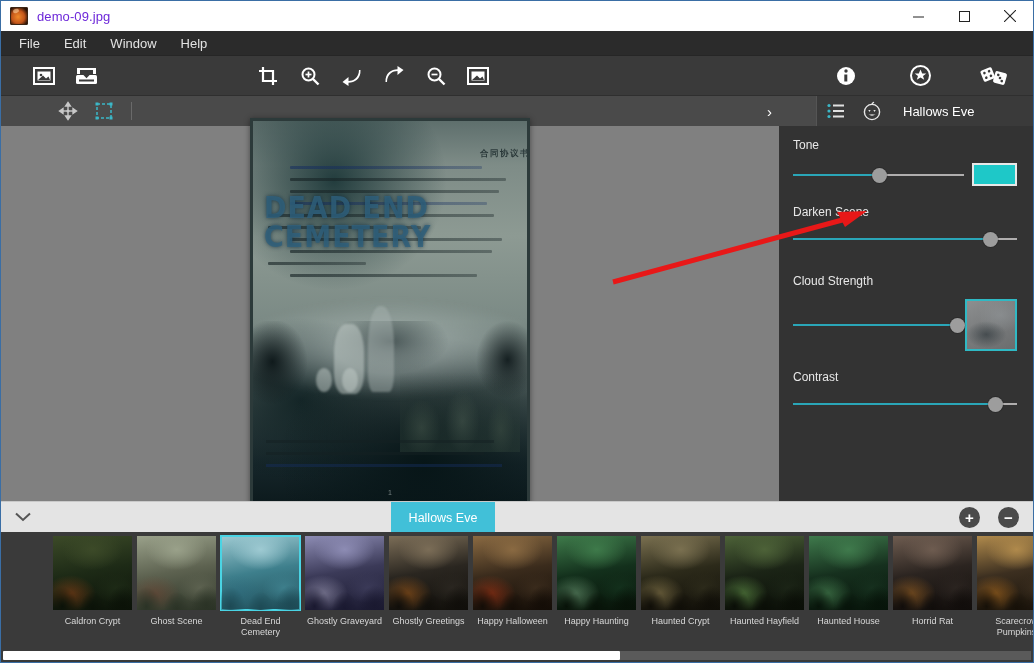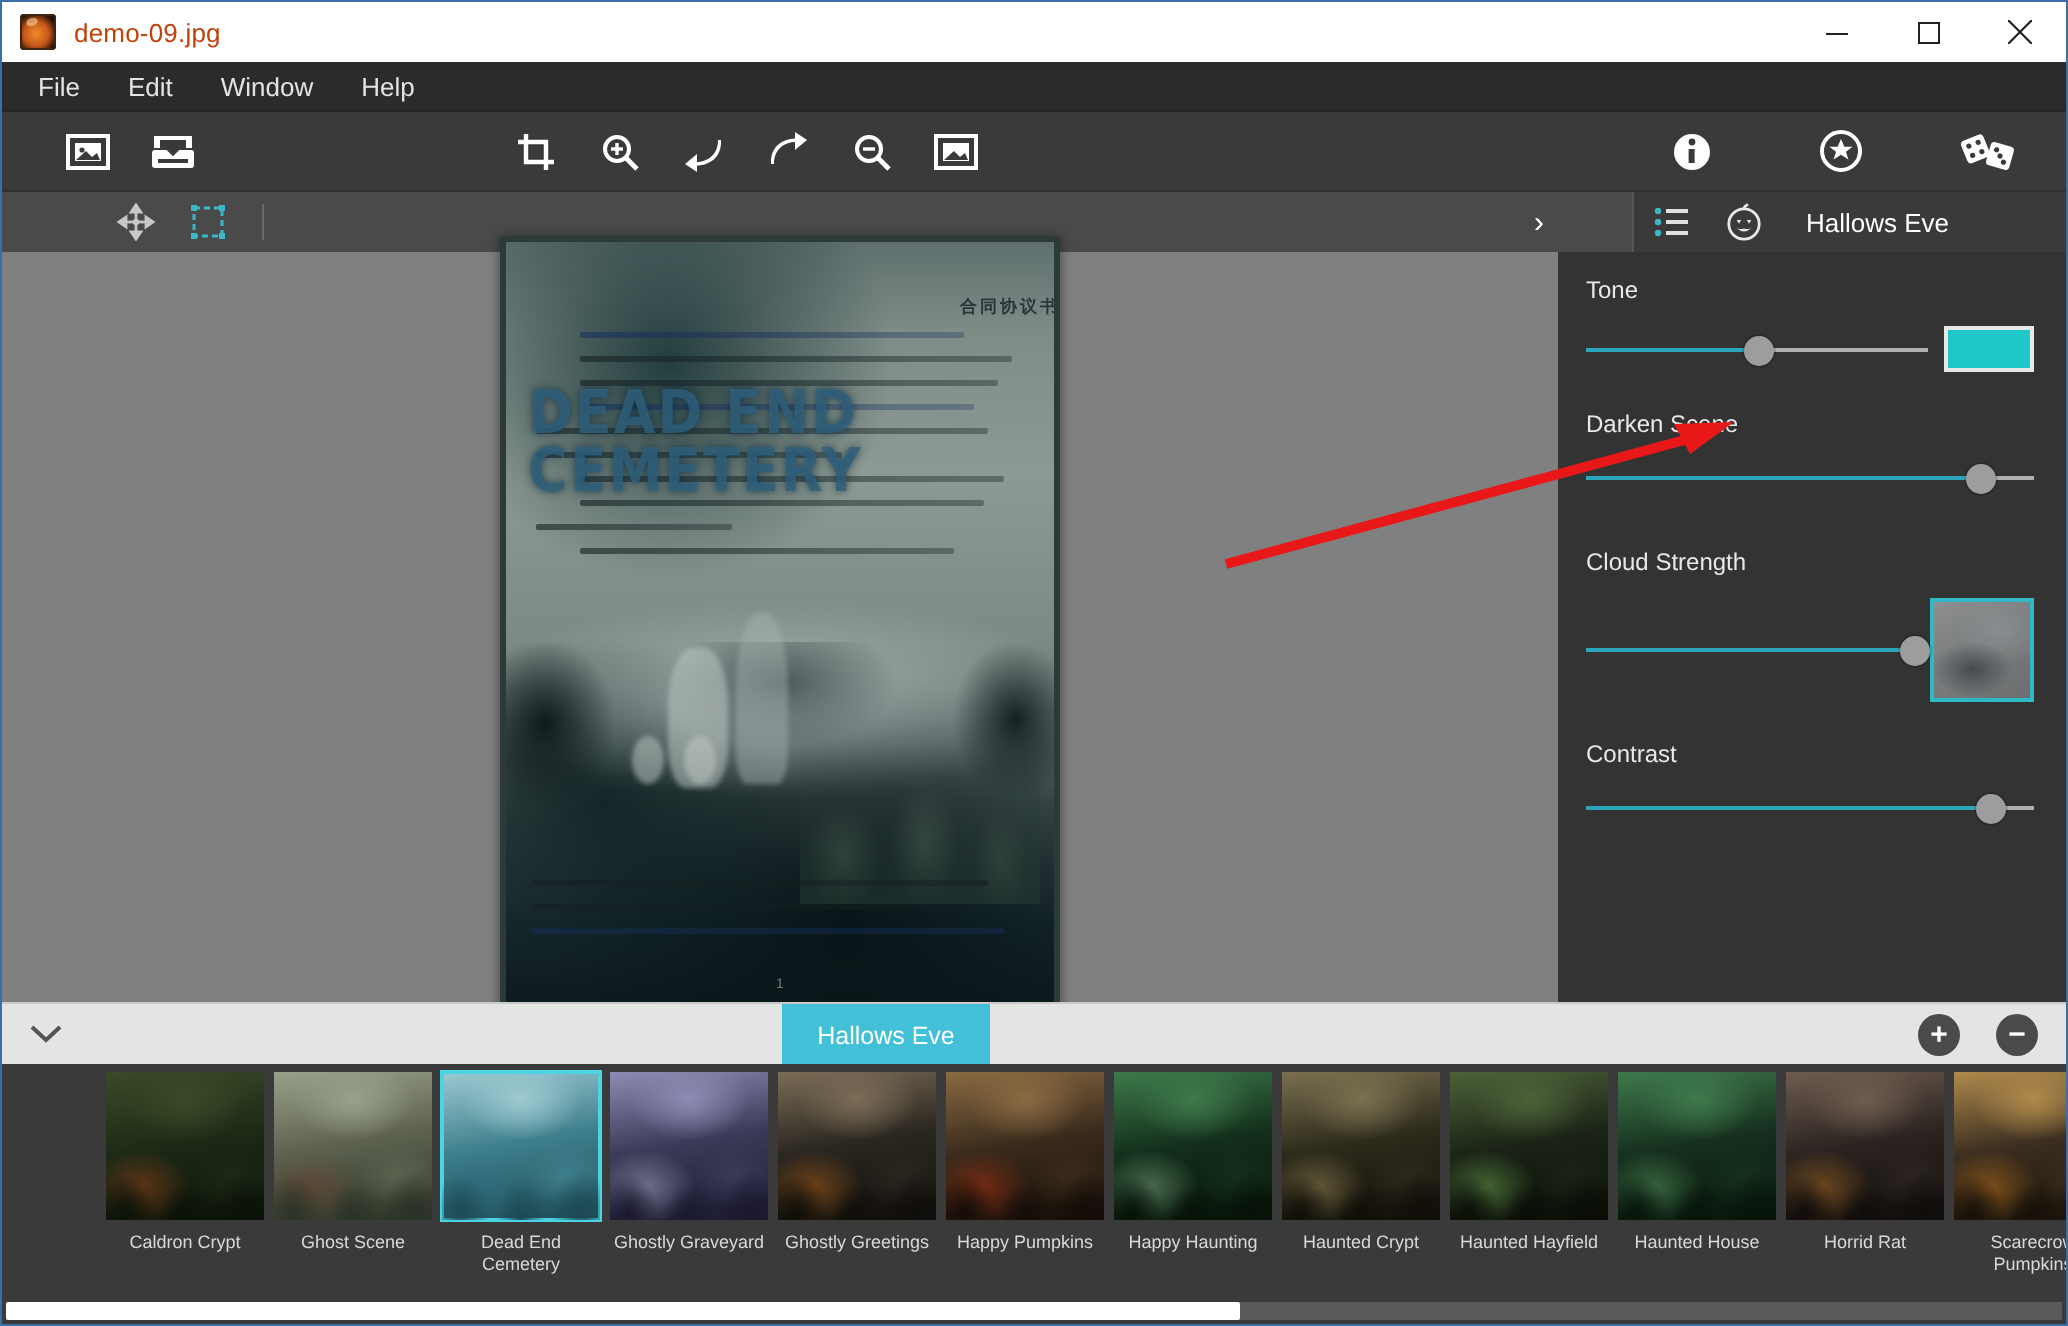--- a/index.html
+++ b/index.html
@@ -28,21 +28,21 @@
     border-radius: 2px;
     background: radial-gradient(circle at 45% 55%, #f08a2a 0%, #c4561a 45%, #2a1206 75%, #120803 100%);
     box-shadow: inset 0 0 0 1px #3b2413;
     position: relative; flex: 0 0 18px;
   }
   .tb-icon::after {
     content:""; position:absolute; left:3px; top:2px; width:6px; height:4px;
     background: rgba(255,220,170,.55); border-radius: 50%;
     transform: rotate(-20deg);
   }
-  .tb-title { font-size: 13px; color: #c2410c; letter-spacing: .1px; }
+  .tb-title { font-size: 13px; color: #6d28d9; letter-spacing: .1px; }
   .tb-spacer { flex: 1; }
   .tb-btn {
     width: 46px; height: 30px; display: flex; align-items: center; justify-content: center;
     color: #222; font-size: 13px; line-height: 1;
   }
   .tb-btn svg { display:block; }
 
   
   .menubar {
     height: 25px; background: #2b2b2b;
@@ -578,21 +578,21 @@
       <div class="thumb">
         <div class="img" style="background: radial-gradient(55% 40% at 50% 18%, rgb(123, 109, 87) 0%, rgba(0, 0, 0, 0) 70%), radial-gradient(45% 35% at 22% 78%, rgba(224, 120, 24, 0.4) 0%, rgba(0, 0, 0, 0) 72%), radial-gradient(40% 30% at 80% 70%, rgb(42, 38, 32) 0%, rgba(0, 0, 0, 0) 70%), linear-gradient(170deg, rgb(123, 109, 87) 0%, rgb(42, 38, 32) 48%, rgb(16, 14, 10) 100%);">
           <div style="position: absolute; left: 0px; right: 0px; bottom: 0px; height: 46%; background: radial-gradient(26% 80% at 12% 90%, rgb(16, 14, 10) 0%, rgba(0, 0, 0, 0) 72%), radial-gradient(22% 70% at 50% 96%, rgb(16, 14, 10) 0%, rgba(0, 0, 0, 0) 72%), radial-gradient(26% 85% at 88% 88%, rgb(16, 14, 10) 0%, rgba(0, 0, 0, 0) 72%);"></div>
         </div>
         <div class="cap">Ghostly Greetings</div>
       </div>
       <div class="thumb">
         <div class="img" style="background: radial-gradient(55% 40% at 50% 18%, rgb(138, 106, 66) 0%, rgba(0, 0, 0, 0) 70%), radial-gradient(45% 35% at 22% 78%, rgba(224, 58, 16, 0.4) 0%, rgba(0, 0, 0, 0) 72%), radial-gradient(40% 30% at 80% 70%, rgb(58, 43, 28) 0%, rgba(0, 0, 0, 0) 70%), linear-gradient(170deg, rgb(138, 106, 66) 0%, rgb(58, 43, 28) 48%, rgb(20, 13, 7) 100%);">
           <div style="position: absolute; left: 0px; right: 0px; bottom: 0px; height: 46%; background: radial-gradient(26% 80% at 12% 90%, rgb(20, 13, 7) 0%, rgba(0, 0, 0, 0) 72%), radial-gradient(22% 70% at 50% 96%, rgb(20, 13, 7) 0%, rgba(0, 0, 0, 0) 72%), radial-gradient(26% 85% at 88% 88%, rgb(20, 13, 7) 0%, rgba(0, 0, 0, 0) 72%);"></div>
         </div>
-        <div class="cap">Happy Pumpkins</div>
+        <div class="cap">Happy Halloween</div>
       </div>
       <div class="thumb">
         <div class="img" style="background: radial-gradient(55% 40% at 50% 18%, rgb(62, 122, 74) 0%, rgba(0, 0, 0, 0) 70%), radial-gradient(45% 35% at 22% 78%, rgba(159, 216, 168, 0.4) 0%, rgba(0, 0, 0, 0) 72%), radial-gradient(40% 30% at 80% 70%, rgb(19, 48, 28) 0%, rgba(0, 0, 0, 0) 70%), linear-gradient(170deg, rgb(62, 122, 74) 0%, rgb(19, 48, 28) 48%, rgb(7, 18, 8) 100%);">
           <div style="position: absolute; left: 0px; right: 0px; bottom: 0px; height: 46%; background: radial-gradient(26% 80% at 12% 90%, rgb(7, 18, 8) 0%, rgba(0, 0, 0, 0) 72%), radial-gradient(22% 70% at 50% 96%, rgb(7, 18, 8) 0%, rgba(0, 0, 0, 0) 72%), radial-gradient(26% 85% at 88% 88%, rgb(7, 18, 8) 0%, rgba(0, 0, 0, 0) 72%);"></div>
         </div>
         <div class="cap">Happy Haunting</div>
       </div>
       <div class="thumb">
         <div class="img" style="background: radial-gradient(55% 40% at 50% 18%, rgb(122, 112, 80) 0%, rgba(0, 0, 0, 0) 70%), radial-gradient(45% 35% at 22% 78%, rgba(200, 176, 112, 0.4) 0%, rgba(0, 0, 0, 0) 72%), radial-gradient(40% 30% at 80% 70%, rgb(44, 42, 26) 0%, rgba(0, 0, 0, 0) 70%), linear-gradient(170deg, rgb(122, 112, 80) 0%, rgb(44, 42, 26) 48%, rgb(16, 14, 8) 100%);">
           <div style="position: absolute; left: 0px; right: 0px; bottom: 0px; height: 46%; background: radial-gradient(26% 80% at 12% 90%, rgb(16, 14, 8) 0%, rgba(0, 0, 0, 0) 72%), radial-gradient(22% 70% at 50% 96%, rgb(16, 14, 8) 0%, rgba(0, 0, 0, 0) 72%), radial-gradient(26% 85% at 88% 88%, rgb(16, 14, 8) 0%, rgba(0, 0, 0, 0) 72%);"></div>

